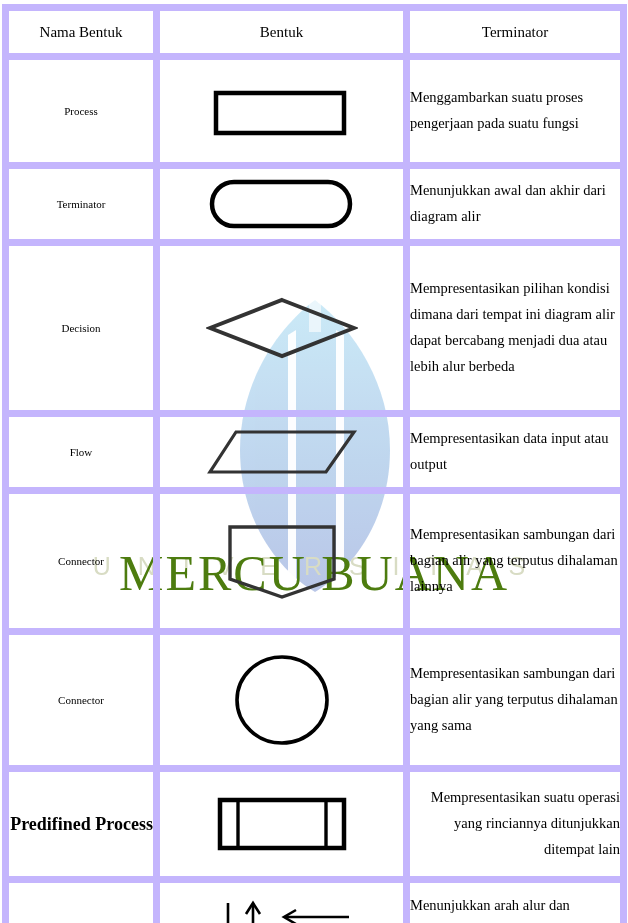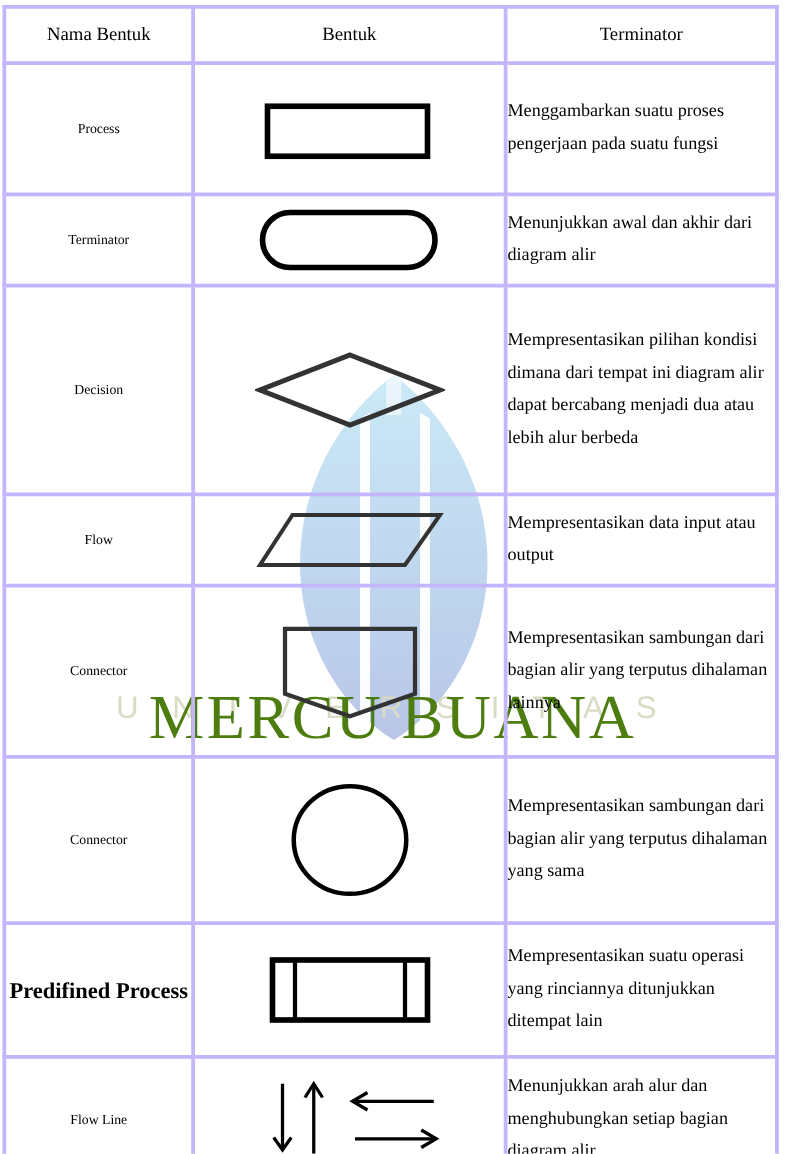--- a/index.html
+++ b/index.html
@@ -35,21 +35,21 @@
     z-index: 2;
   }
   table.shape-table {
     border-collapse: collapse;
     width: 619px;
     table-layout: fixed;
     background: transparent;
   }
   table.shape-table td,
   table.shape-table th {
-    border: 3px solid #c4b5fd;
+    border: 7px solid #c4b5fd;
     padding: 0;
     vertical-align: middle;
     background: transparent;
   }
   col.c-name { width: 151px; }
   col.c-shape { width: 250px; }
   col.c-desc { width: 217px; }
 
   .hdr {
     text-align: center;
@@ -79,21 +79,21 @@
     position: relative;
     height: 100%;
   }
   .cell-shape svg { display: block; margin: 0 auto; }
   .r-process td { height: 102px; }
   .r-terminator td { height: 70px; }
   .r-decision td { height: 164px; }
   .r-data td { height: 70px; }
   .r-connector1 td { height: 134px; }
   .r-connector2 td { height: 130px; }
-  .r-predefined td { height: 104px; }
+  .r-predefined td { height: 104px; text-align: right; }
   .r-flowline td { height: 98px; }
 </style>
 </head>
 <body>
 
 <div id="watermark">
   <svg width="628" height="923" viewBox="0 0 628 923" xmlns="http://www.w3.org/2000/svg">
     <defs>
       <linearGradient id="flameGrad" x1="0" y1="0" x2="0" y2="1">
         <stop offset="0%" stop-color="#c9e9f7"></stop>

